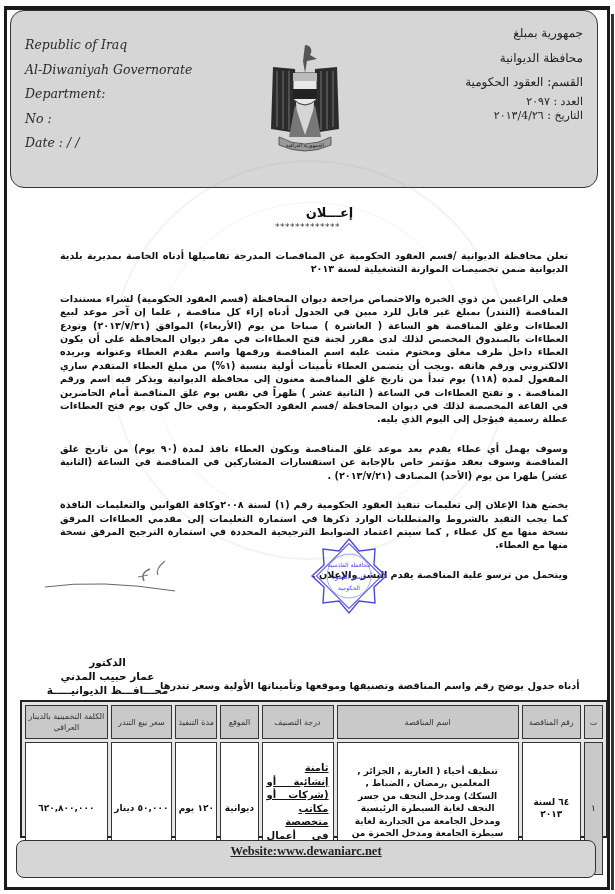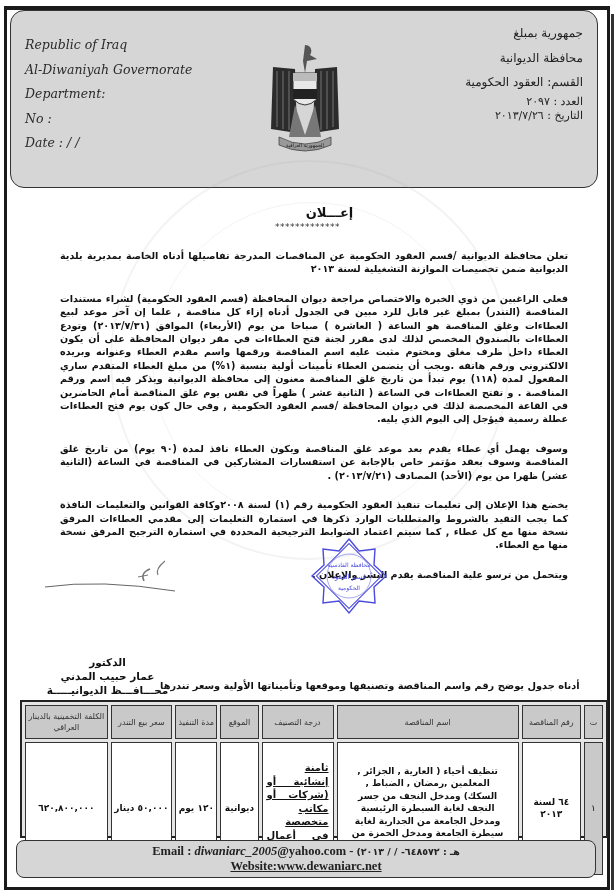--- a/index.html
+++ b/index.html
@@ -134,21 +134,21 @@
     <path d="M30 62 L40 92 L50 62 L56 94 L24 94 Z" fill="#777"></path>
     <path d="M14 94 Q40 108 66 94 L66 102 Q40 114 14 102 Z" fill="#999" stroke="#444" stroke-width="0.8"></path>
     <text x="40" y="104" font-size="5" text-anchor="middle" fill="#222">الجمهورية العراقية</text>
   </svg>
 
   <div class="lh-right">
     <div>جمهورية بمبلغ</div>
     <div>محافظة الديوانية</div>
     <div>القسم: العقود الحكومية</div>
     <div class="small">العدد : ٢٠٩٧</div>
-    <div class="small">التاريخ : ٢٠١٣/٧/٢٦</div>
+    <div class="small">التاريخ : ٢٠١٣/4/٢٦</div>
   </div>
 </div>
 
 <div class="watermark">
   <div class="watermark-inner"></div>
 </div>
 
 <div class="title">إعـــلان</div>
 <div class="stars">*************</div>
 
@@ -207,18 +207,14 @@
         <td>ديوانية</td>
         <td>١٢٠ يوم</td>
         <td>٥٠,٠٠٠ دينار</td>
         <td>٦٢٠,٨٠٠,٠٠٠</td>
       </tr>
     </tbody>
   </table>
 </div>
 
 <div class="footer">
-  <div class="email-line">
-    <span>Email : </span><em>diwaniarc_2005</em><span>@yahoo.com - </span>
-    <span class="phone">هـ : ٦٤٨٥٧٢- /  / ٢٠١٣)</span>
-  </div>
   <div style="text-decoration:underline;">Website:www.dewaniarc.net</div>
 </div>
 
 </body></html>

